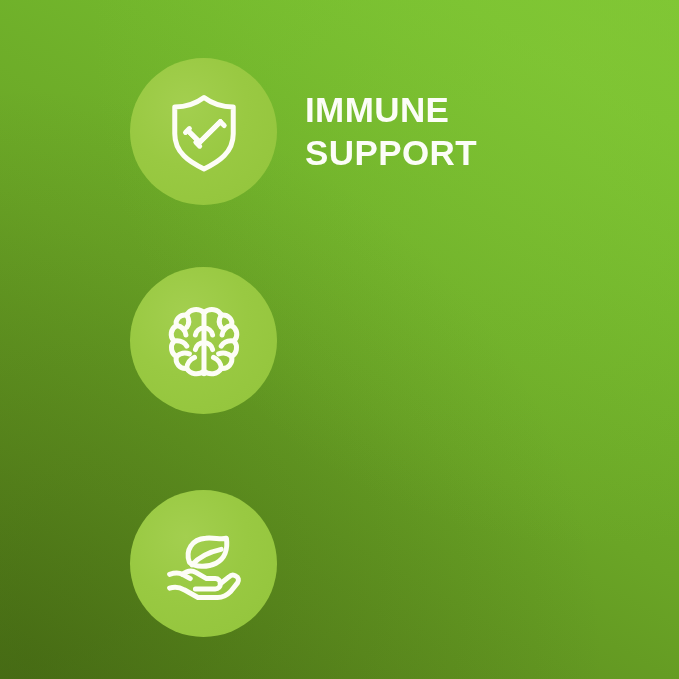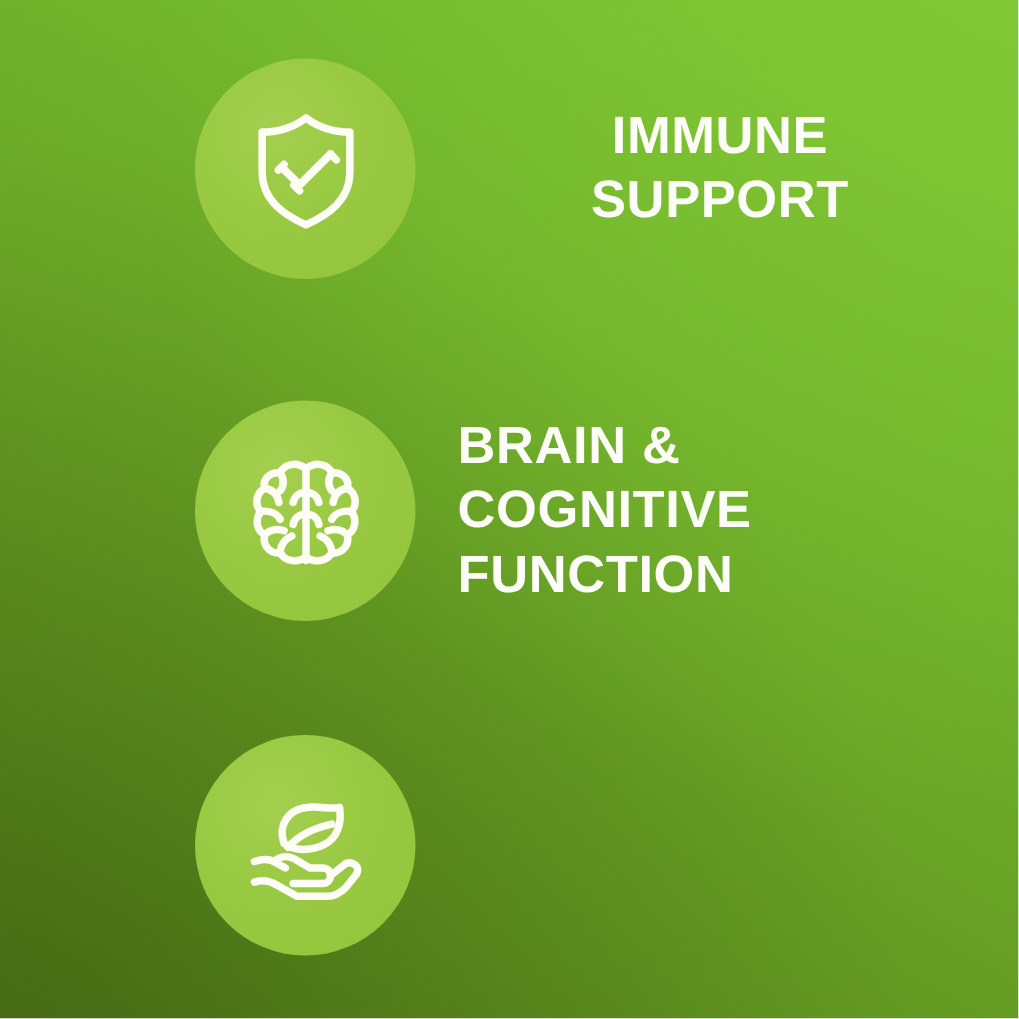--- a/index.html
+++ b/index.html
@@ -30,21 +30,21 @@
     z-index: 2;
   }
   .feature-row {
     position: absolute;
     left: 0;
     width: 100%;
     height: 150px;
     display: flex;
     align-items: center;
   }
-  .feature-row.row-0 { top: 37px; text-align: center; }
+  .feature-row.row-0 { top: 56px; }
   .feature-row.row-1 { top: 265px; }
   .feature-row.row-2 { top: 488px; }
 
   .icon-disc {
     position: absolute;
     left: 130px;
     top: 2px;
     width: 147px;
     height: 147px;
     border-radius: 50%;
@@ -115,22 +115,20 @@
           <path d="M50 52 C45 52, 41 55, 40 60"></path>
           <path d="M70 20 C67 25, 67 30, 70 34"></path>
           <path d="M82 32 C76 33, 72 37, 71 43"></path>
           <path d="M85 50 C79 49, 73 51, 70 56"></path>
           <path d="M82 68 C78 64, 72 63, 67 65"></path>
           <path d="M70 82 C70 76, 66 71, 61 69"></path>
           <path d="M50 35 C55 35, 59 38, 60 43"></path>
           <path d="M50 52 C55 52, 59 55, 60 60"></path>
         </svg>
       </div>
-      <div class="feature-label">BRAIN &amp; COGNITIVE
-FUNCTION</div>
     </div>
 
     <div class="feature-row row-2">
       <div class="icon-disc">
         <svg viewBox="0 0 100 100" aria-hidden="true">
           <path d="M33 48 C28 34, 36 21, 52 20 C62 19, 70 22, 76 20 C78 33, 74 44, 64 49 C54 54, 40 54, 33 48 Z"></path>
           <path d="M36 51 C44 42, 56 36, 70 33"></path>
           <path d="M10 62 C16 60, 21 60, 25 62 L34 67"></path>
           <path d="M25 62 C30 58, 36 57, 41 60 L53 67 L63 67 C67 67, 69 70, 69 73 C69 76, 67 79, 63 79 L40 79"></path>
           <path d="M10 78 C16 76, 22 77, 27 80 L43 89 L66 89 C72 89, 77 86, 81 82 L89 72 C91 69, 90 65, 87 64 C84 62, 81 63, 79 65 L69 73"></path>

